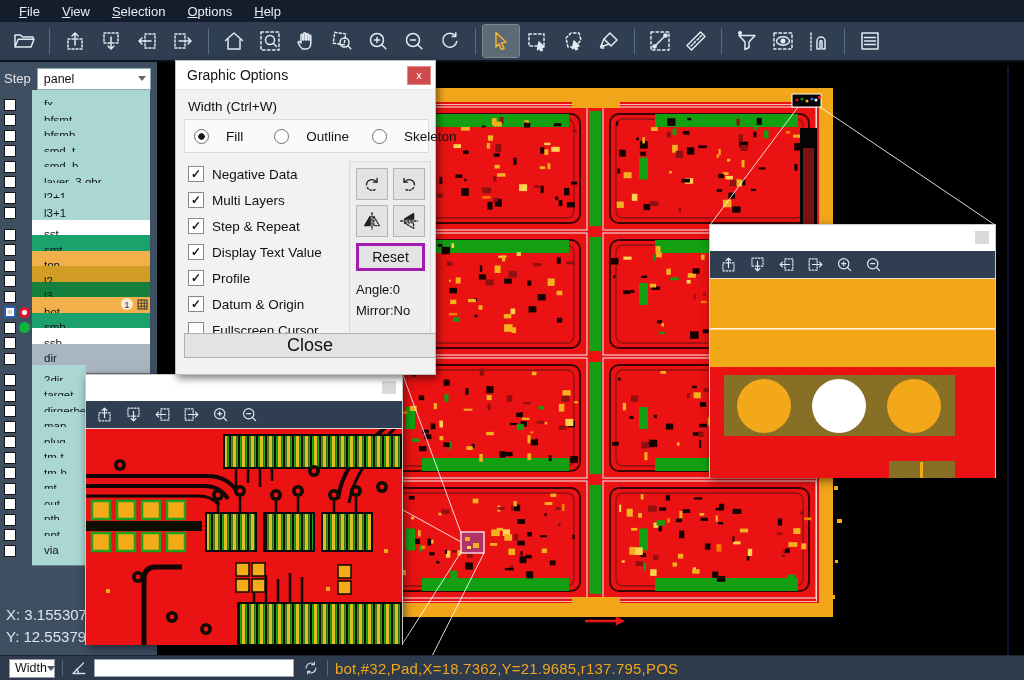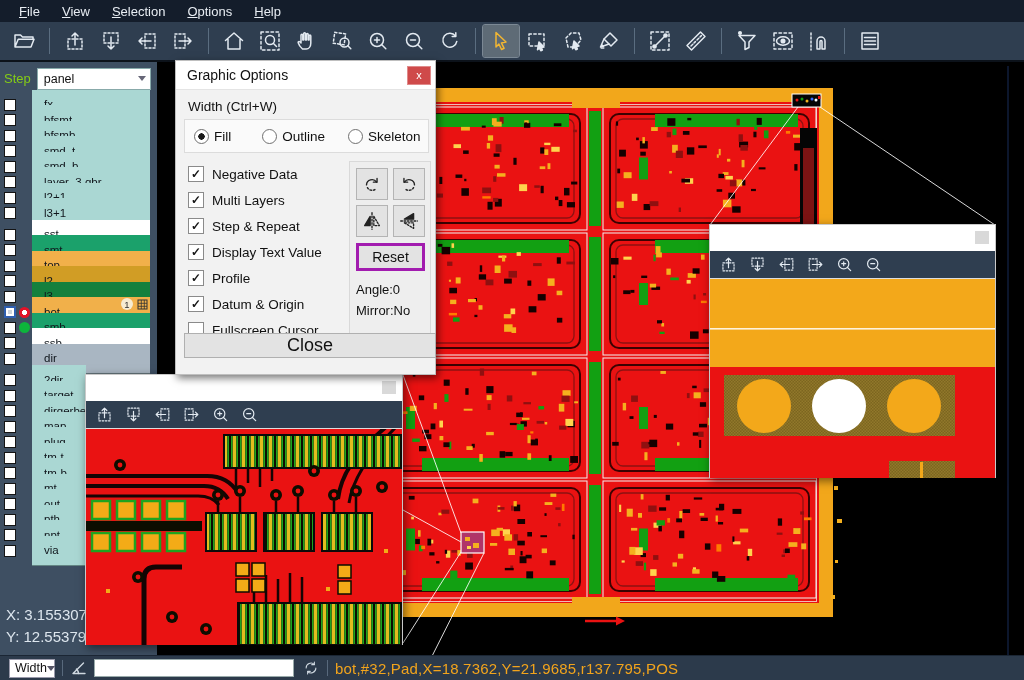--- a/index.html
+++ b/index.html
@@ -13,21 +13,21 @@
   
   .toolbar{position:absolute;left:0;top:22px;width:1024px;height:40px;background:#2f3e50;
            display:flex;align-items:center;padding-left:6px;box-sizing:border-box;border-bottom:2px solid #0c121a;}
   .tbtn{width:36px;height:32px;display:flex;align-items:center;justify-content:center;border-radius:2px;color:#e3eaf1;}
   .tbtn svg{width:24px;height:24px;fill:none;stroke:currentColor;stroke-width:1.5;stroke-linecap:round;stroke-linejoin:round;}
   .tbtn.active{background:#5e6b76;outline:1px solid #7b8894;color:#f2b632;}
   .tdiv{width:1px;height:26px;background:#5a6d80;margin:0 7px;}
   
   .sidebar{position:absolute;left:0;top:62px;width:157px;height:593px;background:#3e4f62;z-index:5;}
   .steprow{position:absolute;left:0;top:4px;width:157px;height:25px;display:flex;align-items:center;}
-  .steplabel{color:#84cc16;font-size:13px;margin-left:4px;}
+  .steplabel{color:#e5e5e5;font-size:13px;margin-left:4px;}
   .stepsel{margin-left:6px;width:114px;height:22px;background:#fff;border:1px solid #8aa;display:flex;
            align-items:center;justify-content:space-between;font-size:12.5px;color:#111;padding:0 4px 0 6px;box-sizing:border-box;}
   .chev{width:0;height:0;border-left:4px solid transparent;border-right:4px solid transparent;border-top:5px solid #667;}
   #layerList{position:absolute;left:0;top:35px;width:157px;}
   .lgroup{margin-bottom:6px;}
   .lrow{display:flex;align-items:center;height:15.5px;}
   .lcb{width:10px;height:10px;background:#fff;border:1px solid #141414;margin-left:4px;flex:none;}
   .lcb.sel{width:8px;height:8px;border:2px solid #2f5fb0;
            background:linear-gradient(#cdd5dd,#cdd5dd) center/4px 4px no-repeat,#fff;}
   .lind{width:16px;flex:none;display:flex;align-items:center;justify-content:center;}
@@ -46,21 +46,21 @@
   
   .dialog{position:absolute;left:175px;top:60px;width:261px;height:315px;background:#f2f2f2;
           border:1px solid #bfbfbf;box-sizing:border-box;z-index:30;box-shadow:2px 3px 8px rgba(0,0,0,.55);font-size:13.5px;color:#111;}
   .dtitle{position:absolute;left:0;top:0;width:100%;height:29px;background:#fff;border-bottom:1px solid #e4e4e4;
           display:flex;align-items:center;box-sizing:border-box;padding-left:11px;font-size:14px;}
   .dclose{position:absolute;right:4px;top:5px;width:24px;height:19px;background:#cf4a4a;border:1px solid #e08a8a;color:#fff;
           font-size:11px;display:flex;align-items:center;justify-content:center;line-height:1;box-sizing:border-box;}
   .dwidth{position:absolute;left:12px;top:38px;}
   .dgroup{position:absolute;left:8px;top:58px;width:245px;height:34px;border:1px solid #dcdcdc;background:#fafafa;
           box-sizing:border-box;display:flex;align-items:center;}
-  .radio{display:flex;align-items:center;margin-left:9px;}
+  .radio{display:flex;align-items:center;margin-left:9px;gap:12px;}
   .rcirc{width:13px;height:13px;border:1px solid #707070;border-radius:50%;background:#fff;margin-right:5px;flex:none;}
   .rcirc.on{background:radial-gradient(circle at 50% 50%,#1a1a1a 0 3px,#fff 3.4px);}
   .dchecks{position:absolute;left:12px;top:100px;}
   .dchk{display:flex;align-items:center;height:26px;}
   .cbox{width:14px;height:14px;background:#fff;border:1px solid #8a8a8a;margin-right:8px;flex:none;
         display:flex;align-items:center;justify-content:center;font-size:12px;font-weight:bold;color:#151515;}
   .tpanel{position:absolute;left:173px;top:100px;width:82px;height:196px;border:1px solid #d9d9d9;background:#eee;box-sizing:border-box;padding:6px;}
   .tgrid{display:grid;grid-template-columns:32px 32px;grid-gap:5px;}
   .tbtn2{width:32px;height:32px;background:#e3e3e3;border:1px solid #b4b4b4;box-sizing:border-box;
          display:flex;align-items:center;justify-content:center;color:#222;}

